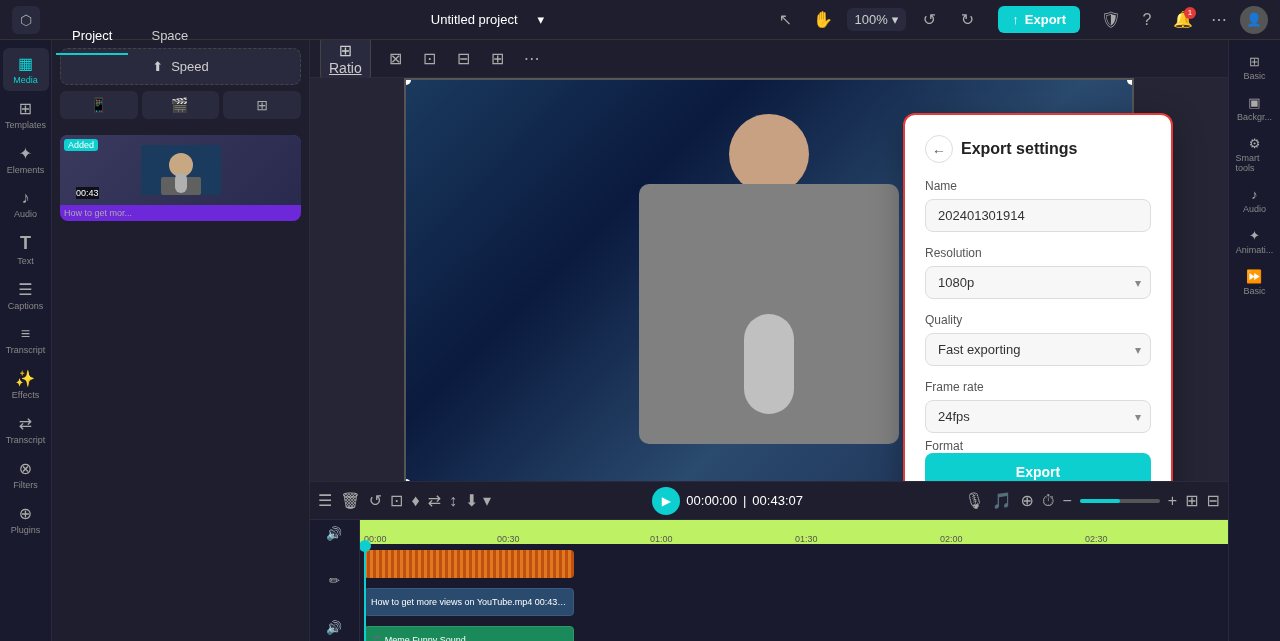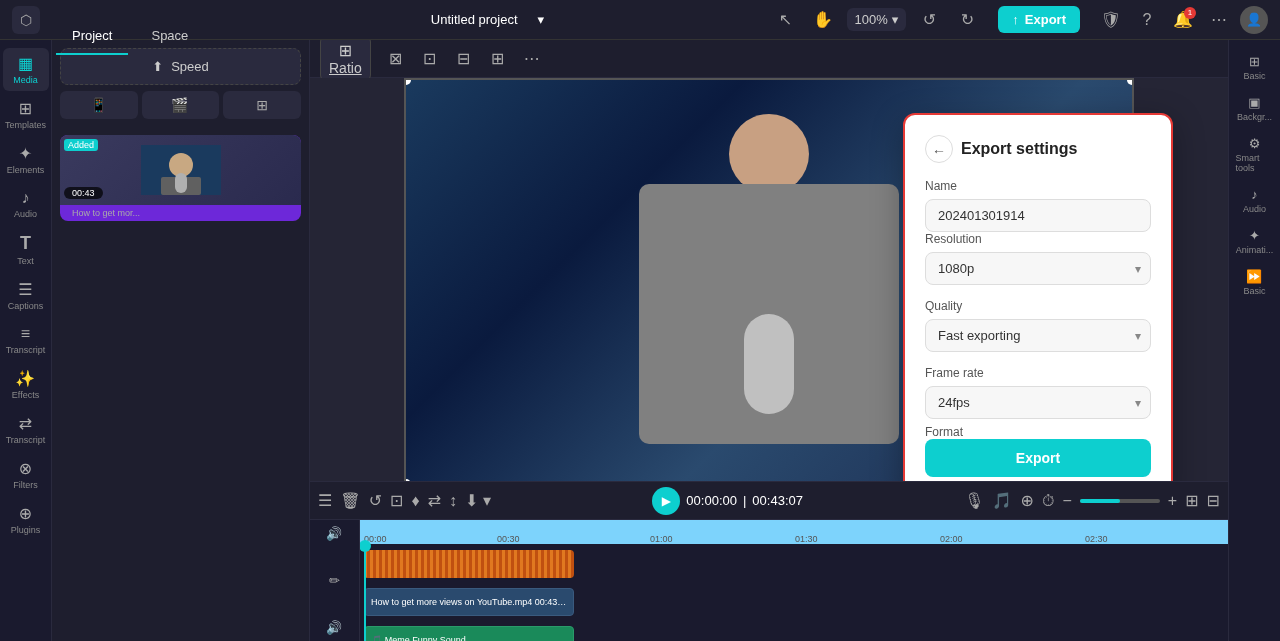--- a/index.html
+++ b/index.html
@@ -34,22 +34,22 @@
 
     
     .panel { width: 258px; background: #1e1e2e; border-right: 1px solid #2a2a3e; display: flex; flex-direction: column; flex-shrink: 0; }
     .panel-actions { padding: 8px; display: flex; flex-direction: column; gap: 6px; }
     .upload-btn { background: #2a2a3e; border: 1px dashed #444; border-radius: 8px; padding: 10px; display: flex; align-items: center; justify-content: center; gap: 8px; cursor: pointer; font-size: 13px; color: #ccc; width: 100%; }
     .view-tabs { display: flex; gap: 4px; }
     .view-tab { flex: 1; background: #2a2a3e; border-radius: 6px; padding: 6px; display: flex; align-items: center; justify-content: center; cursor: pointer; color: #aaa; font-size: 14px; }
     .media-grid { padding: 8px; flex: 1; overflow-y: auto; }
     .media-item { background: #6d28d9; border-radius: 8px; overflow: hidden; position: relative; cursor: pointer; }
     .media-item-badge { position: absolute; top: 4px; left: 4px; background: #0dcfcf; color: #fff; font-size: 9px; padding: 1px 4px; border-radius: 3px; }
-    .media-item-duration { position: absolute; bottom: 22px; left: 4px; background: rgba(0,0,0,0.7); color: #fff; font-size: 9px; padding: 1px 8px; border-radius: 6px; }
-    .media-item-name { font-size: 9px; color: #aaa; padding: 3px 4px; white-space: nowrap; overflow: hidden; text-overflow: ellipsis; margin-left: 8px; }
+    .media-item-duration { position: absolute; bottom: 22px; left: 16px; background: rgba(0,0,0,0.7); color: #fff; font-size: 9px; padding: 1px 0; border-radius: 0; }
+    .media-item-name { font-size: 9px; color: #aaa; padding: 3px 4px; white-space: nowrap; overflow: hidden; text-overflow: ellipsis; }
     .media-thumb { width: 100%; height: 70px; background: linear-gradient(135deg, #3a3a5e, #2a2a4e); display: flex; align-items: center; justify-content: center; }
 
     
     .canvas-area { flex: 1; display: flex; flex-direction: column; background: #252535; position: relative; overflow: hidden; }
     .canvas-toolbar { height: 38px; background: #1e1e2e; border-bottom: 1px solid #2a2a3e; display: flex; align-items: center; padding: 0 10px; gap: 6px; }
     .ratio-btn { border: 1px solid #444; background: #2a2a3e; color: #ccc; font-size: 11px; padding: 4px 8px; border-radius: 6px; cursor: pointer; display: flex; flex-direction: column; align-items: center; }
     .canvas-toolbar-icons { display: flex; gap: 4px; align-items: center; margin-left: 4px; }
     .canvas-view { flex: 1; display: flex; align-items: center; justify-content: center; position: relative; background: #252535; }
     .video-preview { width: 730px; height: 408px; background: #000; position: relative; overflow: hidden; border: 2px solid #555; }
     .video-bg { width: 100%; height: 100%; background: linear-gradient(135deg, #1a3a5e 0%, #0a1a3e 30%, #2a4a6e 60%, #1a2a4e 100%); position: relative; }
@@ -62,41 +62,41 @@
 
     
     .timeline { height: 160px; background: #1a1a2e; border-top: 1px solid #2a2a3e; display: flex; flex-direction: column; flex-shrink: 0; }
     .timeline-toolbar { height: 38px; background: #1e1e2e; border-bottom: 1px solid #2a2a3e; display: flex; align-items: center; padding: 0 8px; gap: 8px; }
     .timeline-icon { font-size: 16px; color: #aaa; cursor: pointer; }
     .timeline-time { display: flex; align-items: center; gap: 6px; margin: 0 auto; font-size: 13px; color: #fff; }
     .play-btn { width: 28px; height: 28px; background: #0dcfcf; border-radius: 50%; display: flex; align-items: center; justify-content: center; cursor: pointer; color: #fff; font-size: 12px; }
     .timeline-body { display: flex; flex: 1; overflow: hidden; }
     .timeline-controls { width: 50px; background: #1a1a2e; border-right: 1px solid #2a2a3e; display: flex; flex-direction: column; justify-content: center; gap: 20px; align-items: center; }
     .timeline-track-area { flex: 1; overflow-x: auto; position: relative; }
-    .timeline-ruler { height: 24px; background: #7dd3fc; display: flex; align-items: flex-end; padding: 0 0 2px 4px; font-size: 10px; color: #666; position: relative; }
+    .timeline-ruler { height: 24px; background: #bef264; display: flex; align-items: flex-end; padding: 0 0 2px 4px; font-size: 10px; color: #666; position: relative; }
     .ruler-mark { position: absolute; bottom: 0; font-size: 9px; color: #555; }
     .track { height: 36px; position: relative; margin: 2px 0; }
     .track-clip { position: absolute; height: 28px; top: 4px; border-radius: 4px; overflow: hidden; display: flex; align-items: center; cursor: pointer; }
     .audio-track { background: repeating-linear-gradient(90deg, #e07820 0px, #e07820 3px, #c05010 3px, #c05010 6px); }
     .video-track { background: #2a4a6e; border: 1px solid #3a5a7e; }
     .green-track { background: #1a8a5a; border: 1px solid #2a9a6a; }
     .track-label { font-size: 9px; color: #fff; padding: 0 6px; white-space: nowrap; overflow: hidden; text-overflow: ellipsis; }
     .playhead { position: absolute; top: 0; bottom: 0; width: 2px; background: #0dcfcf; z-index: 10; }
     .playhead-head { width: 12px; height: 12px; background: #0dcfcf; border-radius: 50%; position: absolute; top: -6px; left: -5px; }
 
     
     .sidebar-right { width: 52px; background: #1a1a2e; border-left: 1px solid #2a2a3e; display: flex; flex-direction: column; align-items: center; padding: 8px 0; gap: 2px; flex-shrink: 0; }
 
     
     .export-panel { position: absolute; top: 35px; right: 55px; width: 270px; background: #fff; border-radius: 12px; border: 2px solid #e53935; z-index: 100; padding: 20px; box-shadow: 0 8px 32px rgba(0,0,0,0.3); }
     .export-back { display: flex; align-items: center; gap: 8px; margin-bottom: 16px; cursor: pointer; }
     .back-circle { width: 28px; height: 28px; border-radius: 50%; border: 1px solid #ddd; display: flex; align-items: center; justify-content: center; color: #555; font-size: 14px; }
     .export-title { font-size: 16px; font-weight: 600; color: #222; }
     .field-label { font-size: 12px; color: #555; margin-bottom: 6px; font-weight: 500; }
-    .field-input { width: 100%; border: 1px solid #ddd; border-radius: 8px; padding: 8px 12px; font-size: 13px; color: #333; background: #f7f7f7; outline: none; }
+    .field-input { width: 100%; border: 1px solid #ddd; border-radius: 8px; padding: 8px 12px; font-size: 13px; color: #333; background: #f7f7f7; margin-bottom: 14px; outline: none; }
     .select-wrapper { position: relative; margin-bottom: 14px; }
     .select-wrapper select { width: 100%; border: 1px solid #ddd; border-radius: 8px; padding: 8px 12px; font-size: 13px; color: #333; background: #f7f7f7; appearance: none; outline: none; cursor: pointer; }
     .select-arrow { position: absolute; right: 10px; top: 50%; transform: translateY(-50%); color: #888; pointer-events: none; font-size: 12px; }
     .export-action-btn { width: 100%; background: #0dcfcf; color: #fff; border: none; border-radius: 8px; padding: 11px; font-size: 14px; font-weight: 600; cursor: pointer; }
     .format-label { font-size: 12px; color: #555; font-weight: 500; margin-top: -8px; }
   </style>
 </head>
 <body>
 
 <div class="topbar">

